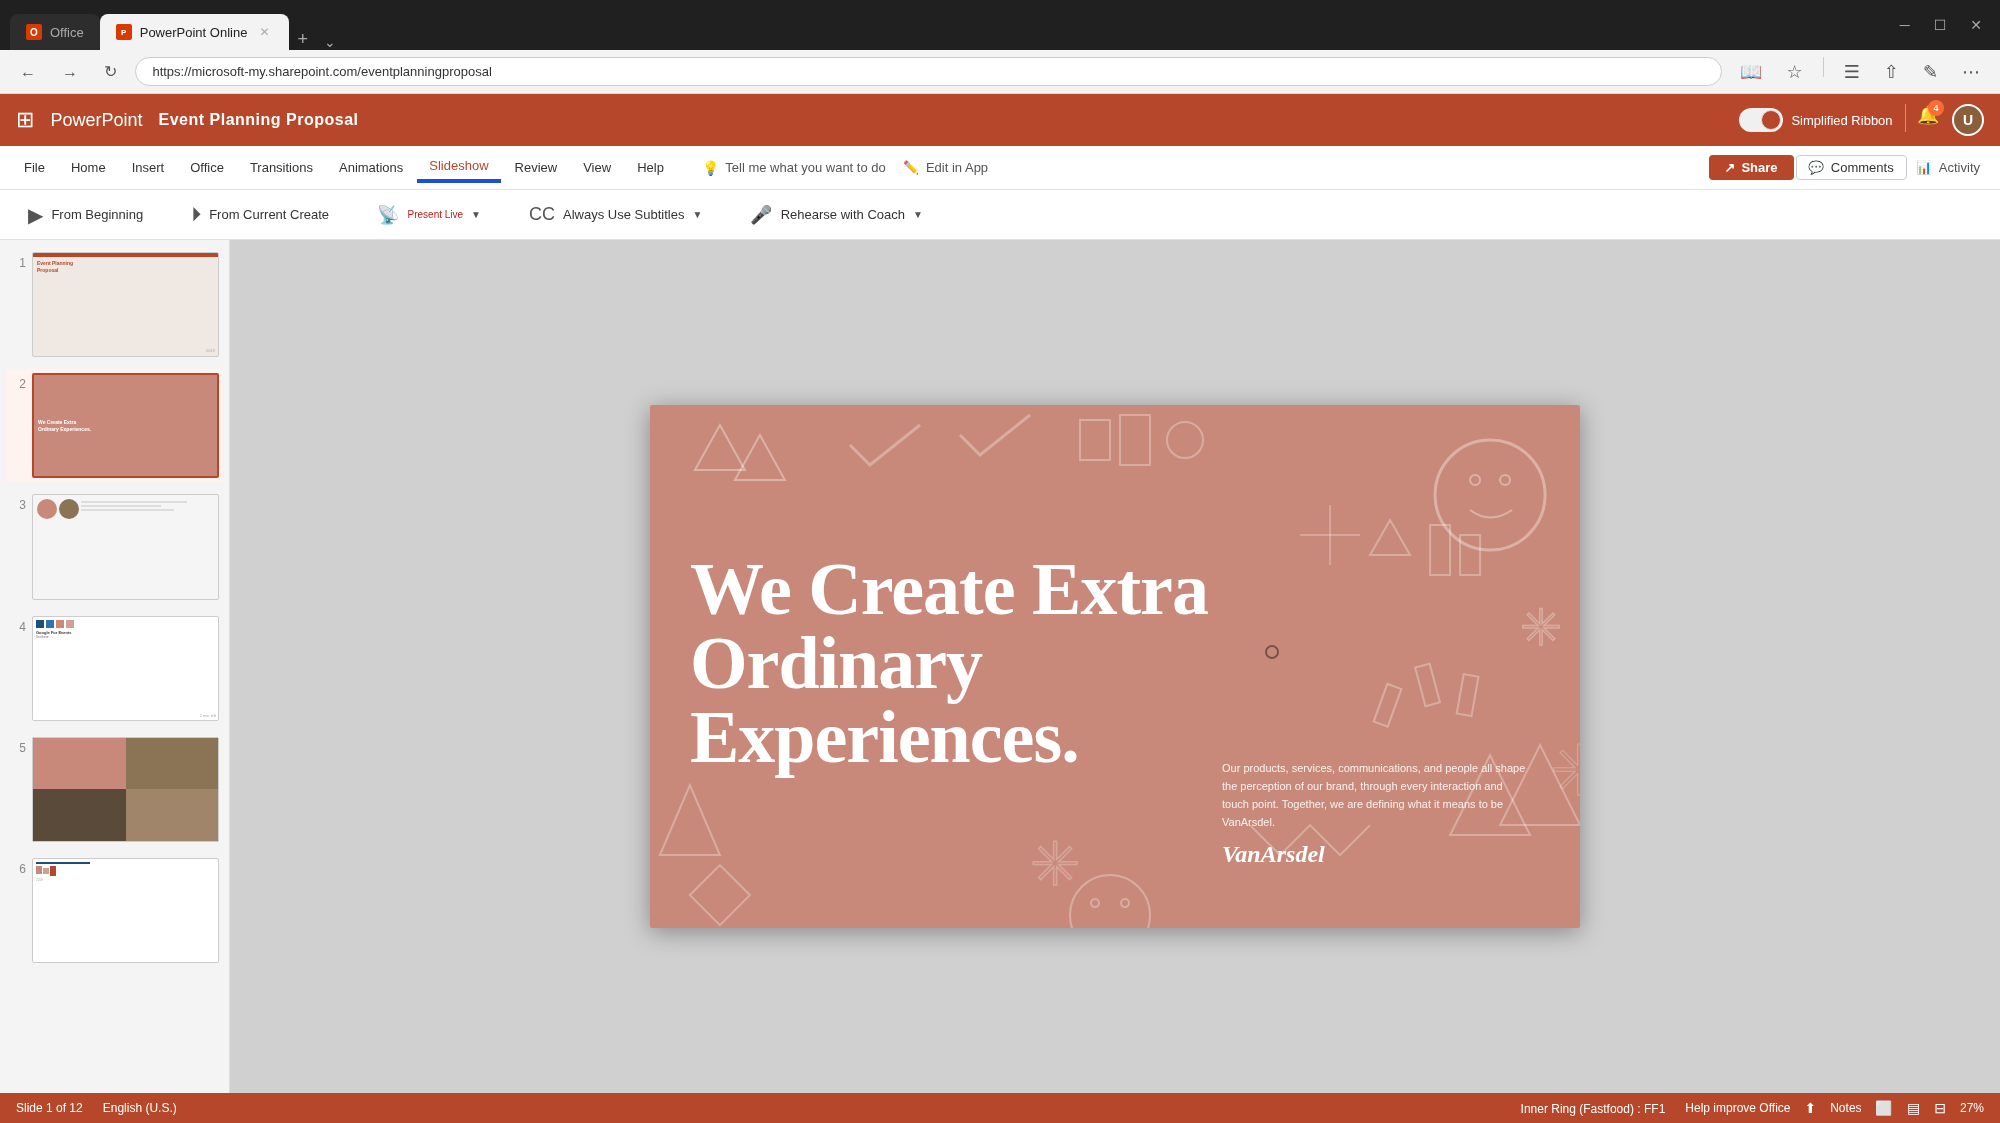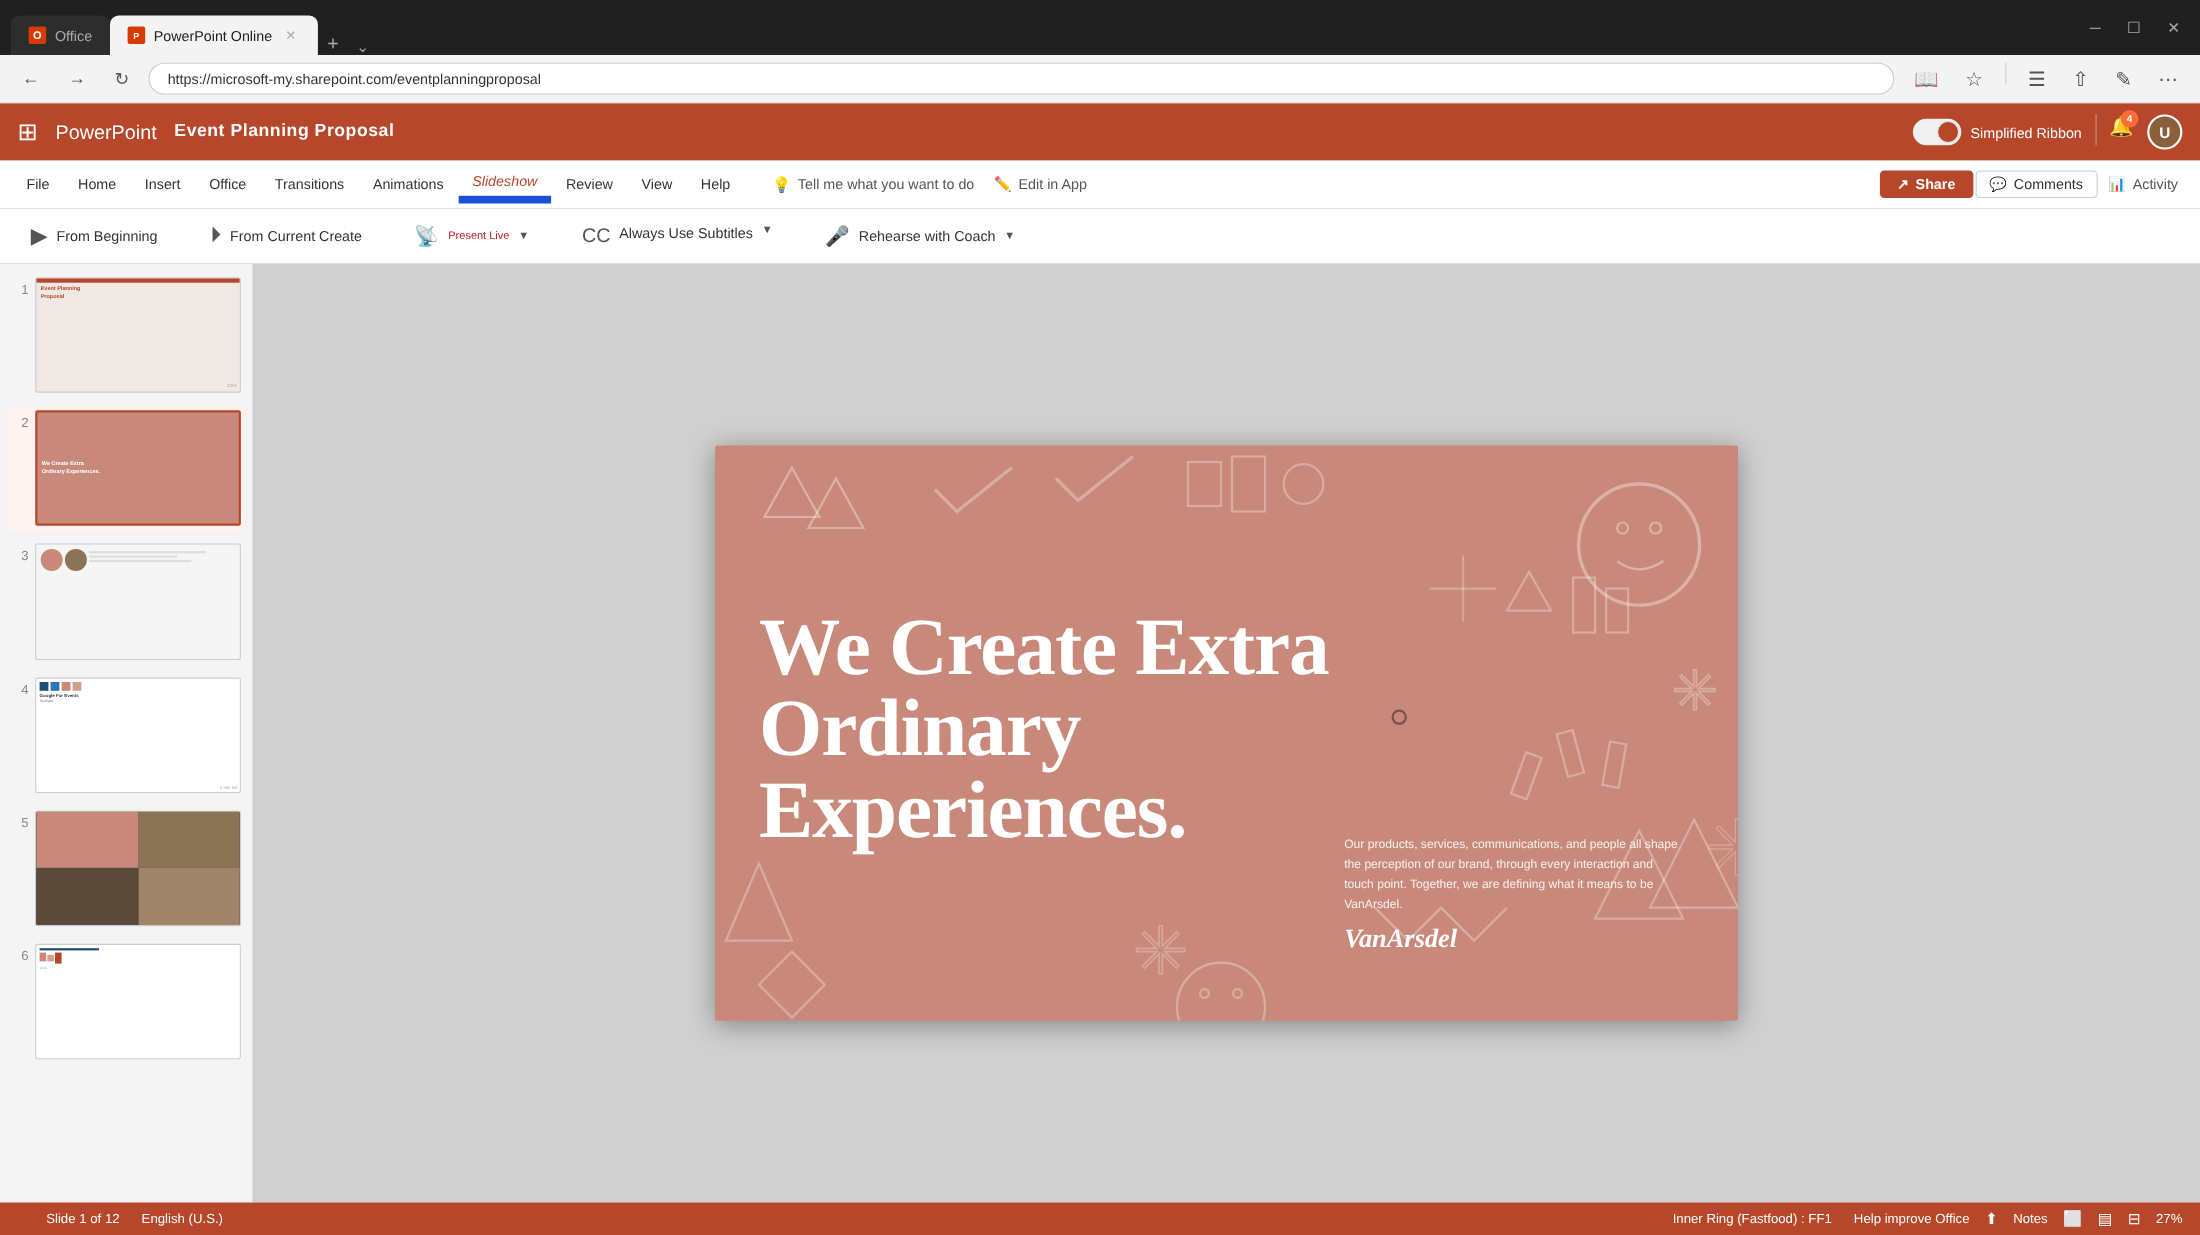--- a/index.html
+++ b/index.html
@@ -16,21 +16,21 @@
     .tab-favicon.ppt { background: #d83b01; display: flex; align-items: center; justify-content: center; color: white; font-size: 8px; font-weight: bold; }
     .tab-close { color: #aaa; font-size: 12px; cursor: pointer; padding: 2px 4px; }
     .tab-new { color: #aaa; font-size: 18px; cursor: pointer; padding: 0 8px; }
     .browser-nav { background: #f3f3f3; height: 44px; display: flex; align-items: center; padding: 0 12px; gap: 10px; border-bottom: 1px solid #ddd; }
     .nav-btn { background: none; border: none; color: #555; font-size: 16px; cursor: pointer; padding: 4px 8px; border-radius: 4px; }
     .address-bar { flex: 1; background: white; border: 1px solid #ccc; border-radius: 20px; padding: 6px 16px; font-size: 13px; color: #333; display: flex; align-items: center; }
     .browser-actions { display: flex; gap: 8px; color: #555; font-size: 18px; }
     .browser-action-btn { cursor: pointer; padding: 4px 8px; border-radius: 4px; }
     .notif-wrap { position: relative; }
     .menu-item { padding: 6px 12px; font-size: 13px; color: #333; cursor: pointer; border-radius: 4px; }
-    .menu-item.active { color: #b7472a; border-bottom: 7px solid #1d4ed8; border-radius: 0; font-style: italic; }
+    .menu-item.active { color: #b7472a; border-bottom: 4px solid #1d4ed8; border-radius: 0; }
     .menu-action { display: flex; align-items: center; gap: 6px; color: #555; font-size: 13px; cursor: pointer; padding: 4px 8px; border-radius: 4px; }
     .menu-action.share-btn { background: #b7472a; color: white; border-radius: 4px; padding: 5px 14px; font-weight: 600; }
     .menu-action.comments-btn { border: 1px solid #ccc; border-radius: 4px; padding: 4px 12px; }
     .menu-action.activity-btn { color: #555; }
   </style>
 </head>
 <body>
 
 <div class="browser-chrome">
   <div class="browser-tabs">
@@ -135,21 +135,21 @@
   </div>
   <div style="display:flex;align-items:center;gap:8px;cursor:pointer;padding:4px 8px;border-radius:4px;">
     <span style="font-size:20px;color:#555;">⏵</span>
     <span style="font-size:13px;color:#333;">From Current Create</span>
   </div>
   <div style="display:flex;align-items:center;gap:8px;cursor:pointer;padding:4px 8px;border-radius:4px;">
     <span style="font-size:18px;color:#555;">📡</span>
     <span style="font-size:10px;color:#b91c1c;">Present Live</span>
     <span style="font-size:10px;color:#555;">▼</span>
   </div>
-  <div style="display:flex;gap:8px;cursor:pointer;padding:4px 8px;border-radius:4px;">
+  <div style="display:flex;align-items:center;gap:8px;cursor:pointer;padding:4px 8px;border-radius:4px;">
     <span style="font-size:18px;color:#555;">CC</span>
     <span style="font-size:13px;color:#333;">Always Use Subtitles</span>
     <span style="font-size:10px;color:#555;">▼</span>
   </div>
   <div style="display:flex;align-items:center;gap:8px;cursor:pointer;padding:4px 8px;border-radius:4px;">
     <span style="font-size:18px;color:#555;">🎤</span>
     <span style="font-size:13px;color:#333;">Rehearse with Coach</span>
     <span style="font-size:10px;color:#555;">▼</span>
   </div>
 </div>
@@ -293,21 +293,21 @@
         <p style="font-size:11px;color:rgba(255,255,255,0.88);line-height:1.65;">Our products, services, communications, and people all shape the perception of our brand, through every interaction and touch point. Together, we are defining what it means to be VanArsdel.</p>
         <div style="font-size:24px;color:white;font-weight:bold;margin-top:10px;font-style:italic;font-family:Georgia,serif;">VanArsdel</div>
       </div>
 
       <div style="position:absolute;left:615px;top:240px;width:14px;height:14px;border-radius:50%;border:2px solid rgba(0,0,0,0.4);background:transparent;"></div>
     </div>
   </div>
 </div>
 
 <div style="background:#b7472a;height:30px;display:flex;align-items:center;padding:0 16px;gap:20px;">
-  <span style="font-size:12px;color:white;margin-left:26px;">Slide 1 of 12</span>
+  <span style="font-size:12px;color:white;">Slide 1 of 12</span>
   <span style="font-size:12px;color:white;">English (U.S.)</span>
   <div style="flex:1;text-align:right;">
     <span style="font-size:12px;color:white;">Inner Ring (Fastfood) : FF1</span>
   </div>
   <div style="display:flex;align-items:center;gap:14px;margin-left:auto;">
     <span style="font-size:12px;color:white;cursor:pointer;">Help improve Office</span>
     <span style="font-size:14px;color:white;">⬆</span>
     <span style="font-size:12px;color:white;cursor:pointer;">Notes</span>
     <span style="font-size:14px;color:white;cursor:pointer;">⬜</span>
     <span style="font-size:14px;color:white;cursor:pointer;">▤</span>

